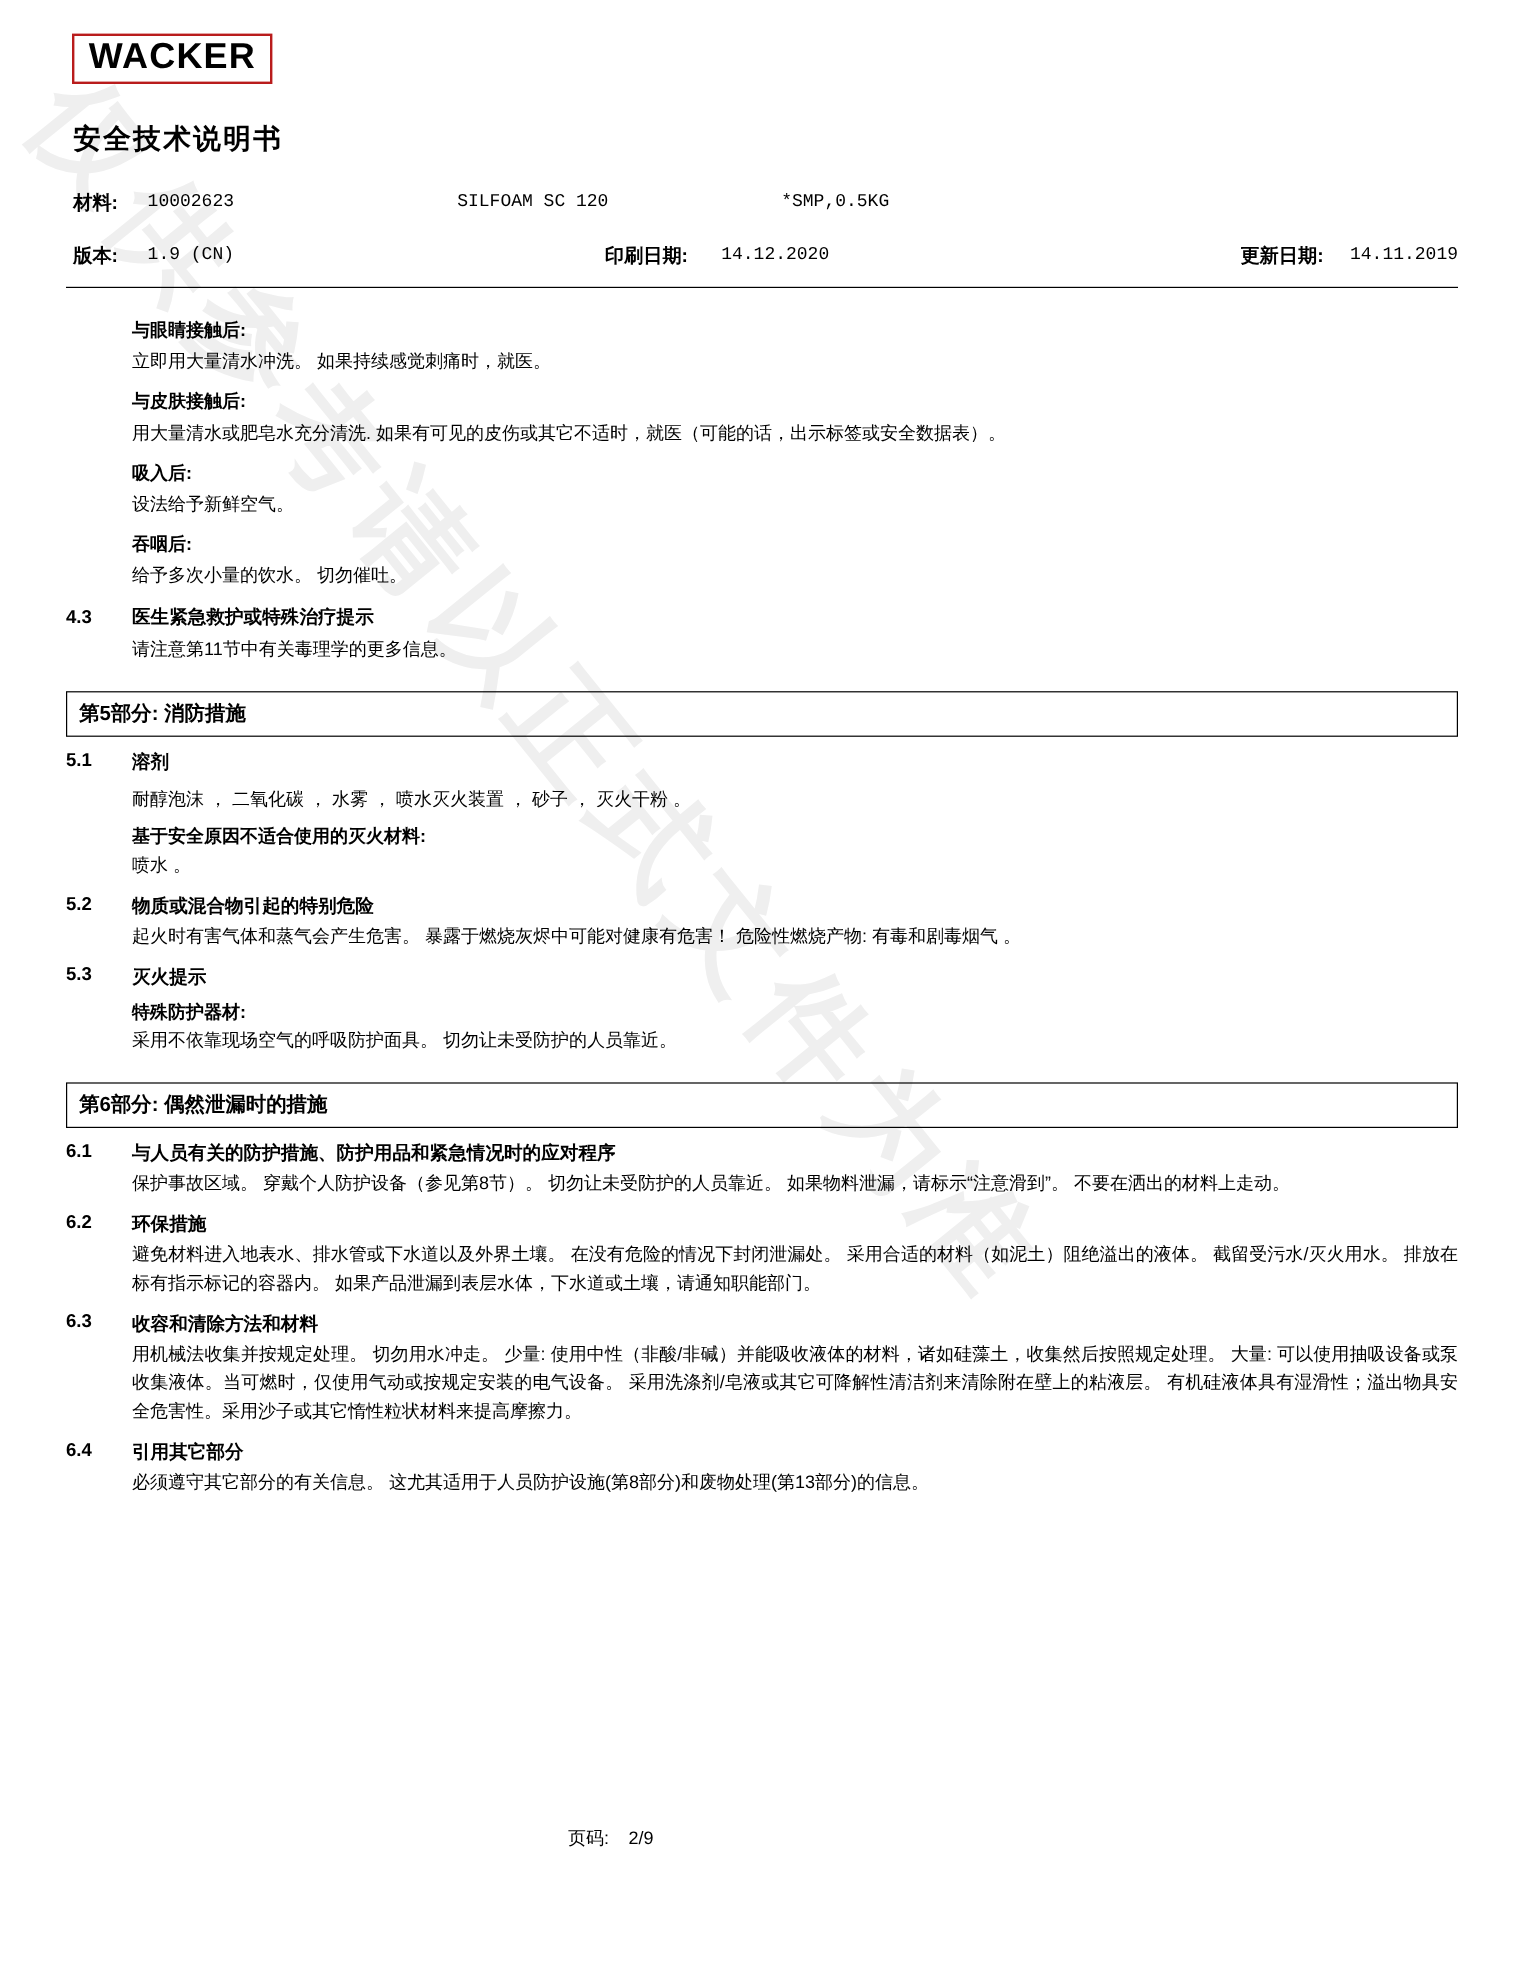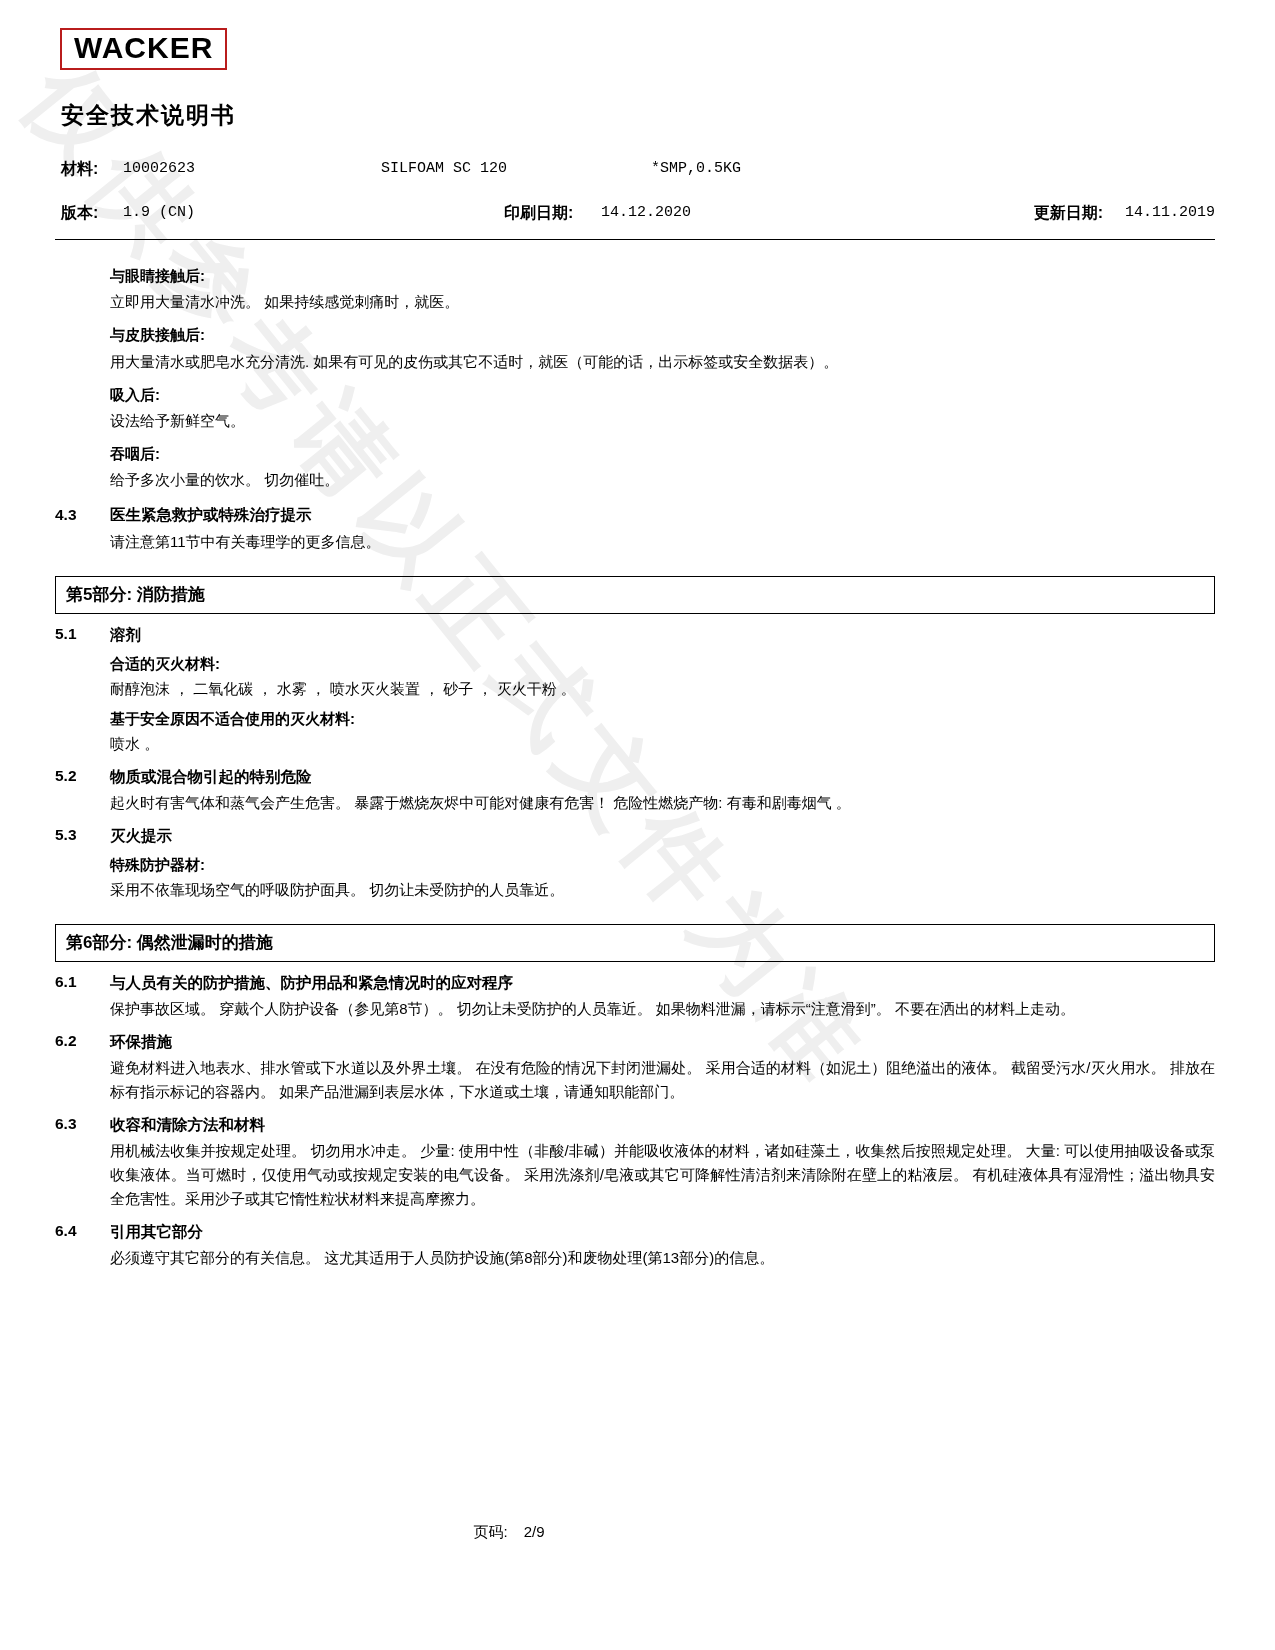--- a/index.html
+++ b/index.html
@@ -234,21 +234,20 @@
         <div class="para">请注意第11节中有关毒理学的更多信息。</div>
       </div>
     </div>
 
     <div class="sec-title-box">第5部分: 消防措施</div>
 
     <div class="item">
       <span class="item-num">5.1</span>
       <div class="item-head">溶剂</div>
       <div class="sub">
-        <div class="sub-head">合适的灭火材料:</div>
         <div class="para">耐醇泡沫 ， 二氧化碳 ， 水雾 ， 喷水灭火装置 ， 砂子 ， 灭火干粉 。</div>
       </div>
       <div class="sub">
         <div class="sub-head">基于安全原因不适合使用的灭火材料:</div>
         <div class="para">喷水 。</div>
       </div>
     </div>
 
     <div class="item">
       <span class="item-num">5.2</span>

